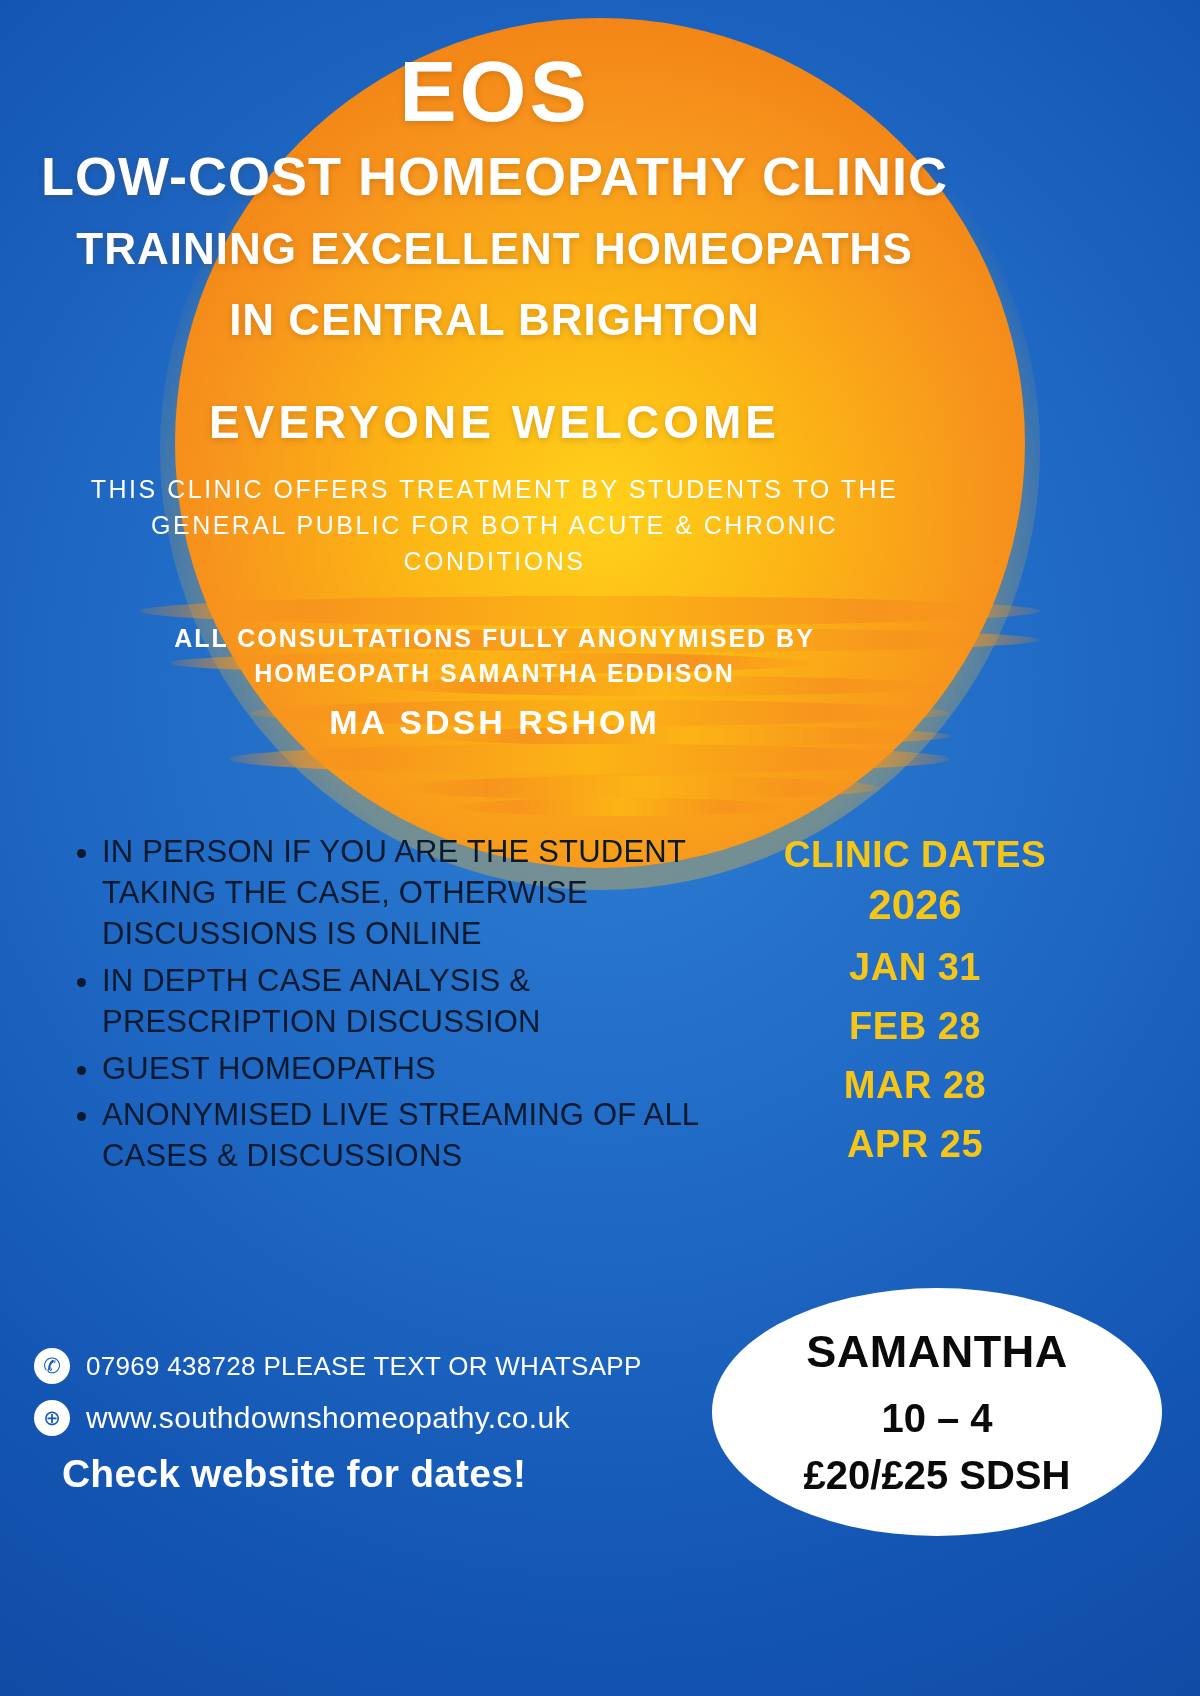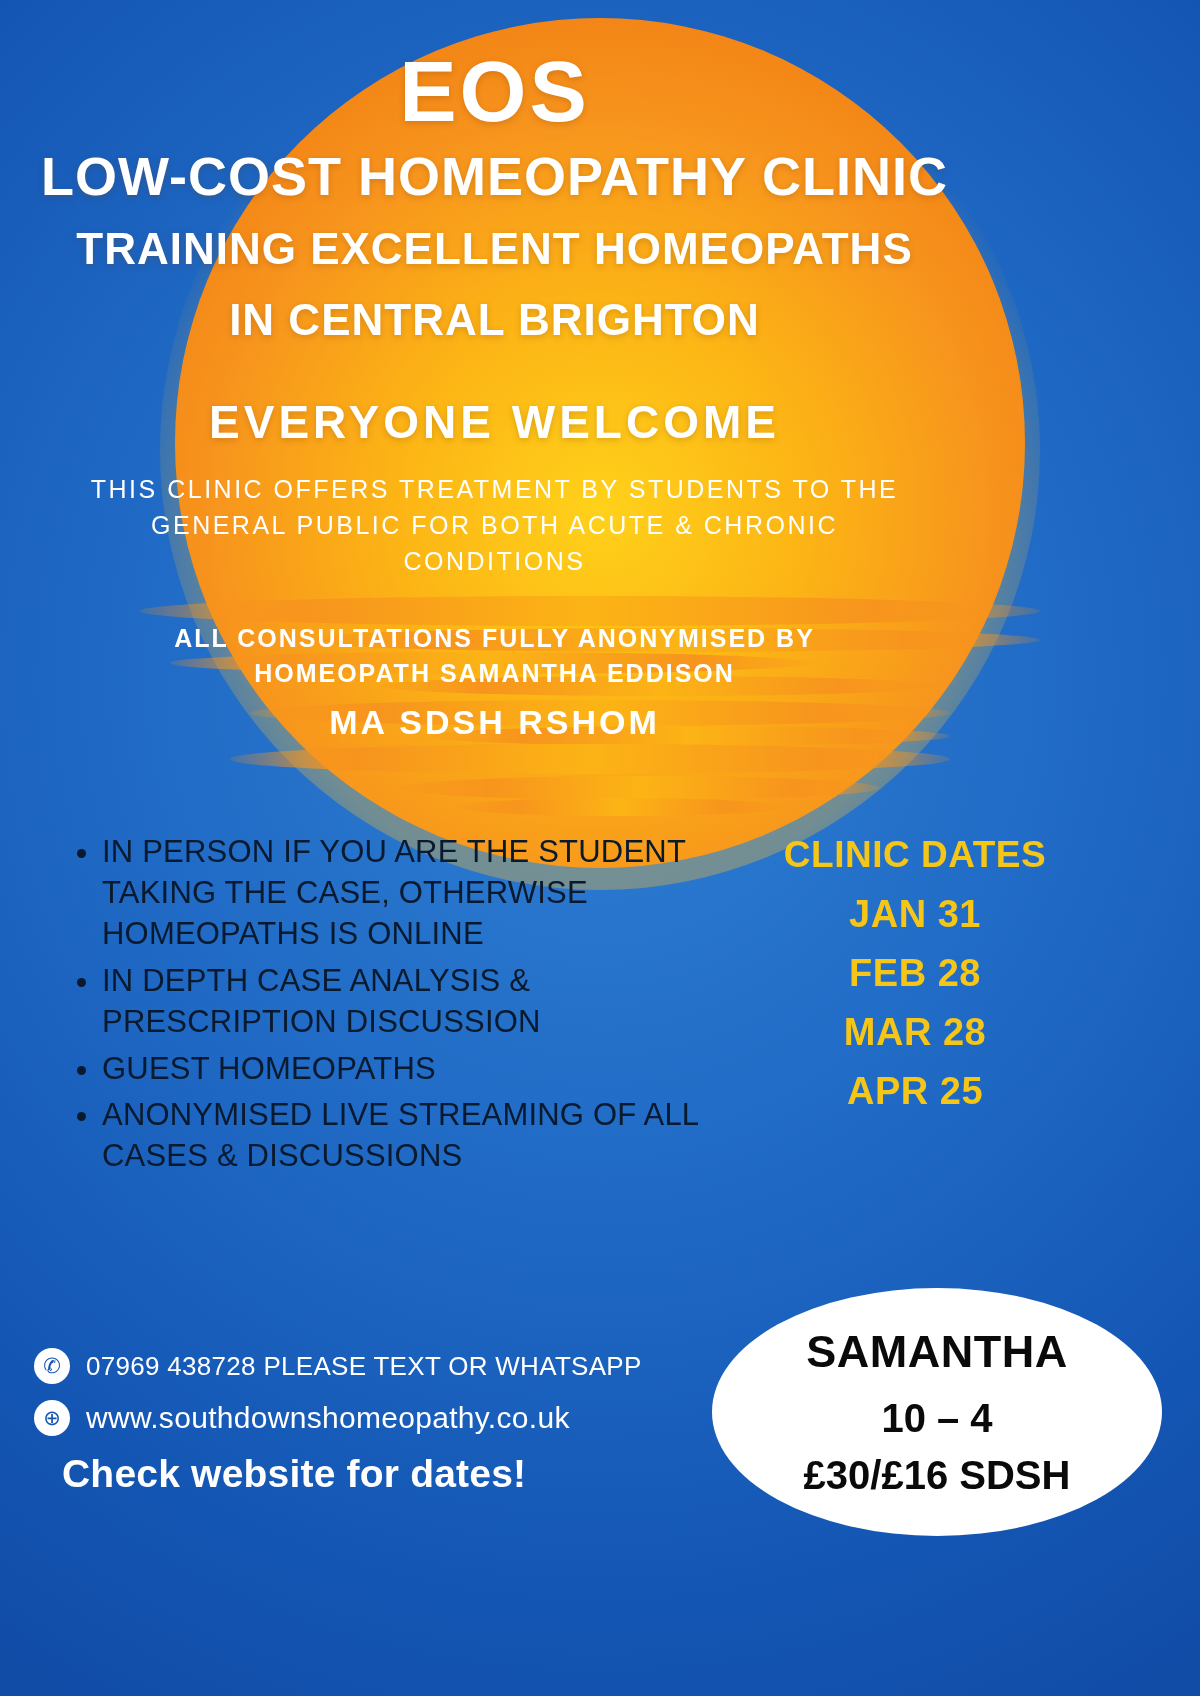--- a/index.html
+++ b/index.html
@@ -272,39 +272,40 @@
     <div class="t-desc">THIS CLINIC OFFERS TREATMENT BY STUDENTS TO THE</div>
     <div class="t-desc" style="margin-top:0">GENERAL PUBLIC FOR BOTH ACUTE &amp; CHRONIC</div>
     <div class="t-desc" style="margin-top:0">CONDITIONS</div>
     <div class="t-super">ALL CONSULTATIONS FULLY ANONYMISED BY</div>
     <div class="t-super" style="margin-top:0">HOMEOPATH SAMANTHA EDDISON</div>
     <div class="t-quals">MA SDSH RSHOM</div>
   </div>
 
   <div class="bullets">
     <ul>
-      <li>IN PERSON IF YOU ARE THE STUDENT TAKING THE CASE, OTHERWISE HOMEOPATHS IS ONLINE</li>
+      <li>IN PERSON IF YOU ARE THE STUDENT TAKING THE CASE, OTHERWISE DISCUSSIONS IS ONLINE</li>
       <li>IN DEPTH CASE ANALYSIS &amp; PRESCRIPTION DISCUSSION</li>
       <li>GUEST HOMEOPATHS</li>
       <li>ANONYMISED LIVE STREAMING OF ALL CASES &amp; DISCUSSIONS</li>
     </ul>
   </div>
 
   <div class="dates">
     <div class="dates-title">CLINIC DATES</div>
+    <div class="dates-year">2026</div>
     <div class="date-item">JAN 31</div>
     <div class="date-item">FEB 28</div>
     <div class="date-item">MAR 28</div>
     <div class="date-item">APR 25</div>
   </div>
 
   <div class="badge">
     <div class="badge-line1">SAMANTHA</div>
     <div class="badge-line2">10 – 4</div>
-    <div class="badge-line3">£30/£16 SDSH</div>
+    <div class="badge-line3">£20/£25 SDSH</div>
   </div>
 
   <div class="contact">
     <div class="contact-row">
       <span class="c-icon">✆</span>
       <span class="c-text">07969 438728 PLEASE TEXT OR WHATSAPP</span>
     </div>
     <div class="contact-row">
       <span class="c-icon">⊕</span>
       <span class="c-text big">www.southdownshomeopathy.co.uk</span>

